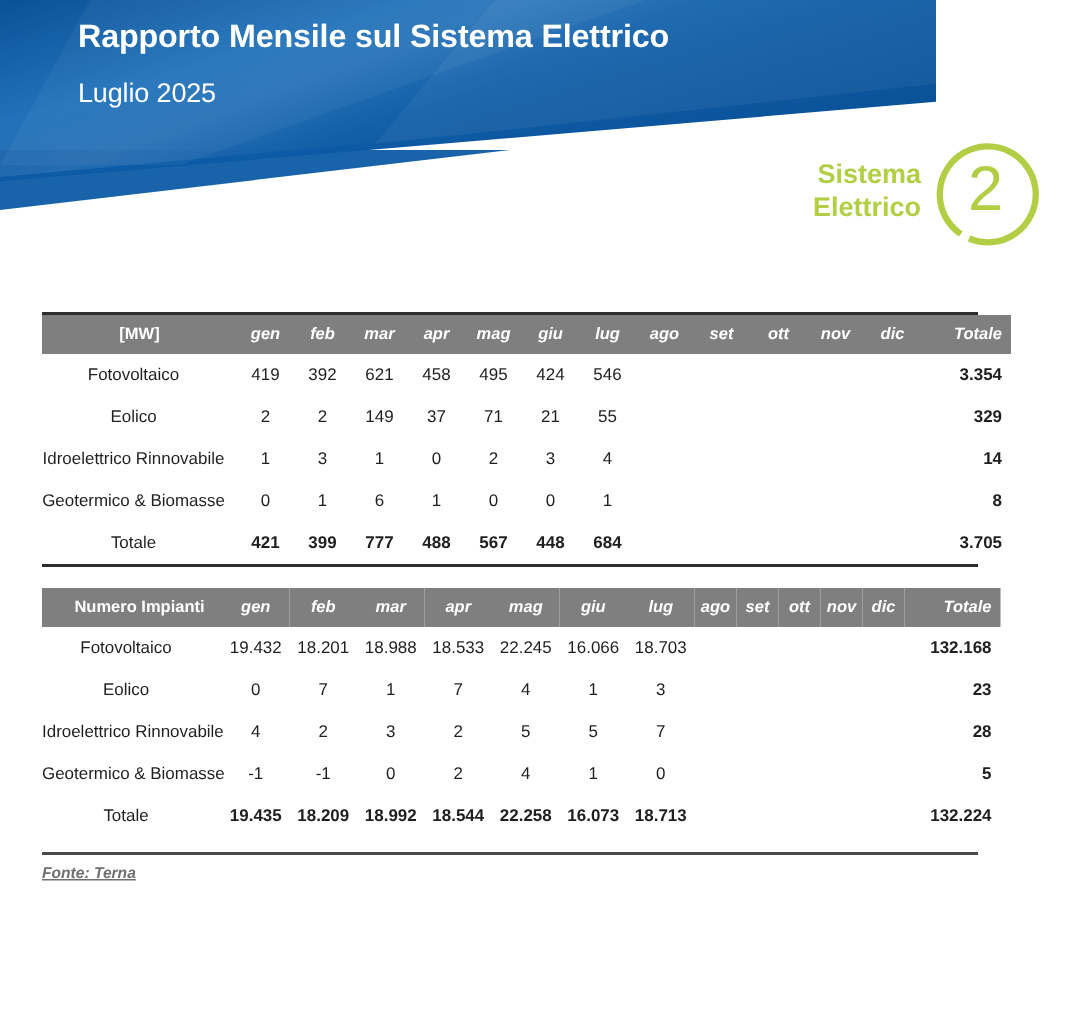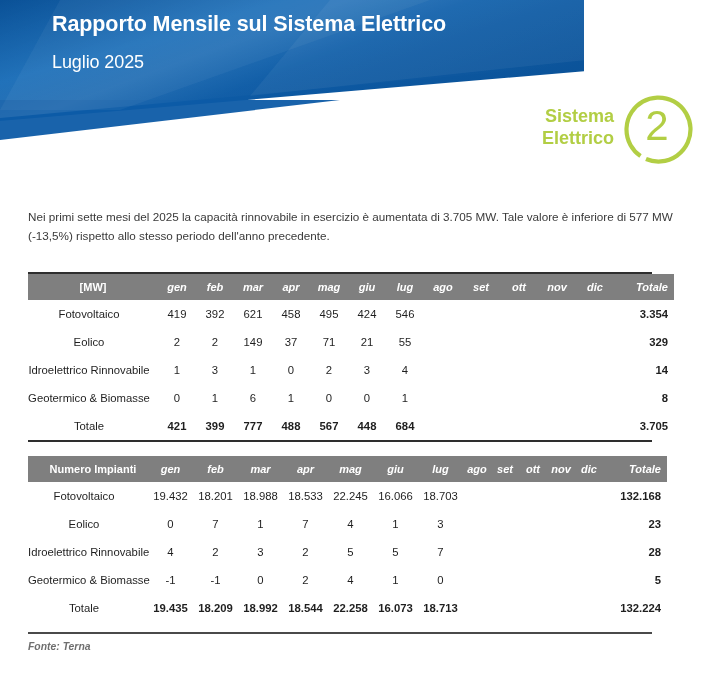--- a/index.html
+++ b/index.html
@@ -18,20 +18,21 @@
     -webkit-font-smoothing: antialiased;
   }
 
   
   #header-banner {
     position: absolute;
     left: 0; top: 0;
     width: 584px;
     height: 175px;
     overflow: hidden;
+    padding-left: 40px;
   }
   .banner-svg {
     position: absolute;
     left: 0; top: 0;
     width: 716px;
     height: 175px;
     display: block;
   }
   #header-title {
     position: absolute;
@@ -215,20 +216,21 @@
     height: 2px;
     background: #4a4a4a;
     margin-top: 10px;
   }
   #footer-source {
     margin-top: 7px;
     font-size: 10.4px;
     font-style: italic;
     font-weight: bold;
     color: #6f6f6f;
+    text-decoration: underline;
   }
 </style>
 </head>
 <body>
 
 <div id="header-banner">
   <svg class="banner-svg" viewBox="0 0 716 175" preserveAspectRatio="none">
     <defs>
       <linearGradient id="blueGrad" x1="0" y1="0" x2="1" y2="0.55">
         <stop offset="0%" stop-color="#0a5197"></stop>
@@ -271,21 +273,20 @@
     <svg width="74" height="74" viewBox="0 0 74 74">
 
       <path d="M 20.5 66.0 A 32 32 0 1 1 26.0 69.0" fill="none" stroke="#b2ce44" stroke-width="4.2" stroke-linecap="butt"></path>
     </svg>
     <div id="section-badge-number">2</div>
   </div>
 </div>
 
 <div id="content">
 
-  <p id="intro-paragraph">Nei primi sette mesi del 2025 la capacità rinnovabile in esercizio è aumentata di 3.705 MW. Tale valore è inferiore di 577 MW (-13,5%) rispetto allo stesso periodo dell'anno precedente.</p>
 
 
   <div class="table-top-rule"></div>
   <table class="data-table t1">
     <colgroup>
       <col class="col-label">
         <col class="col-month">
         <col class="col-month">
         <col class="col-month">
       <col class="col-month">

